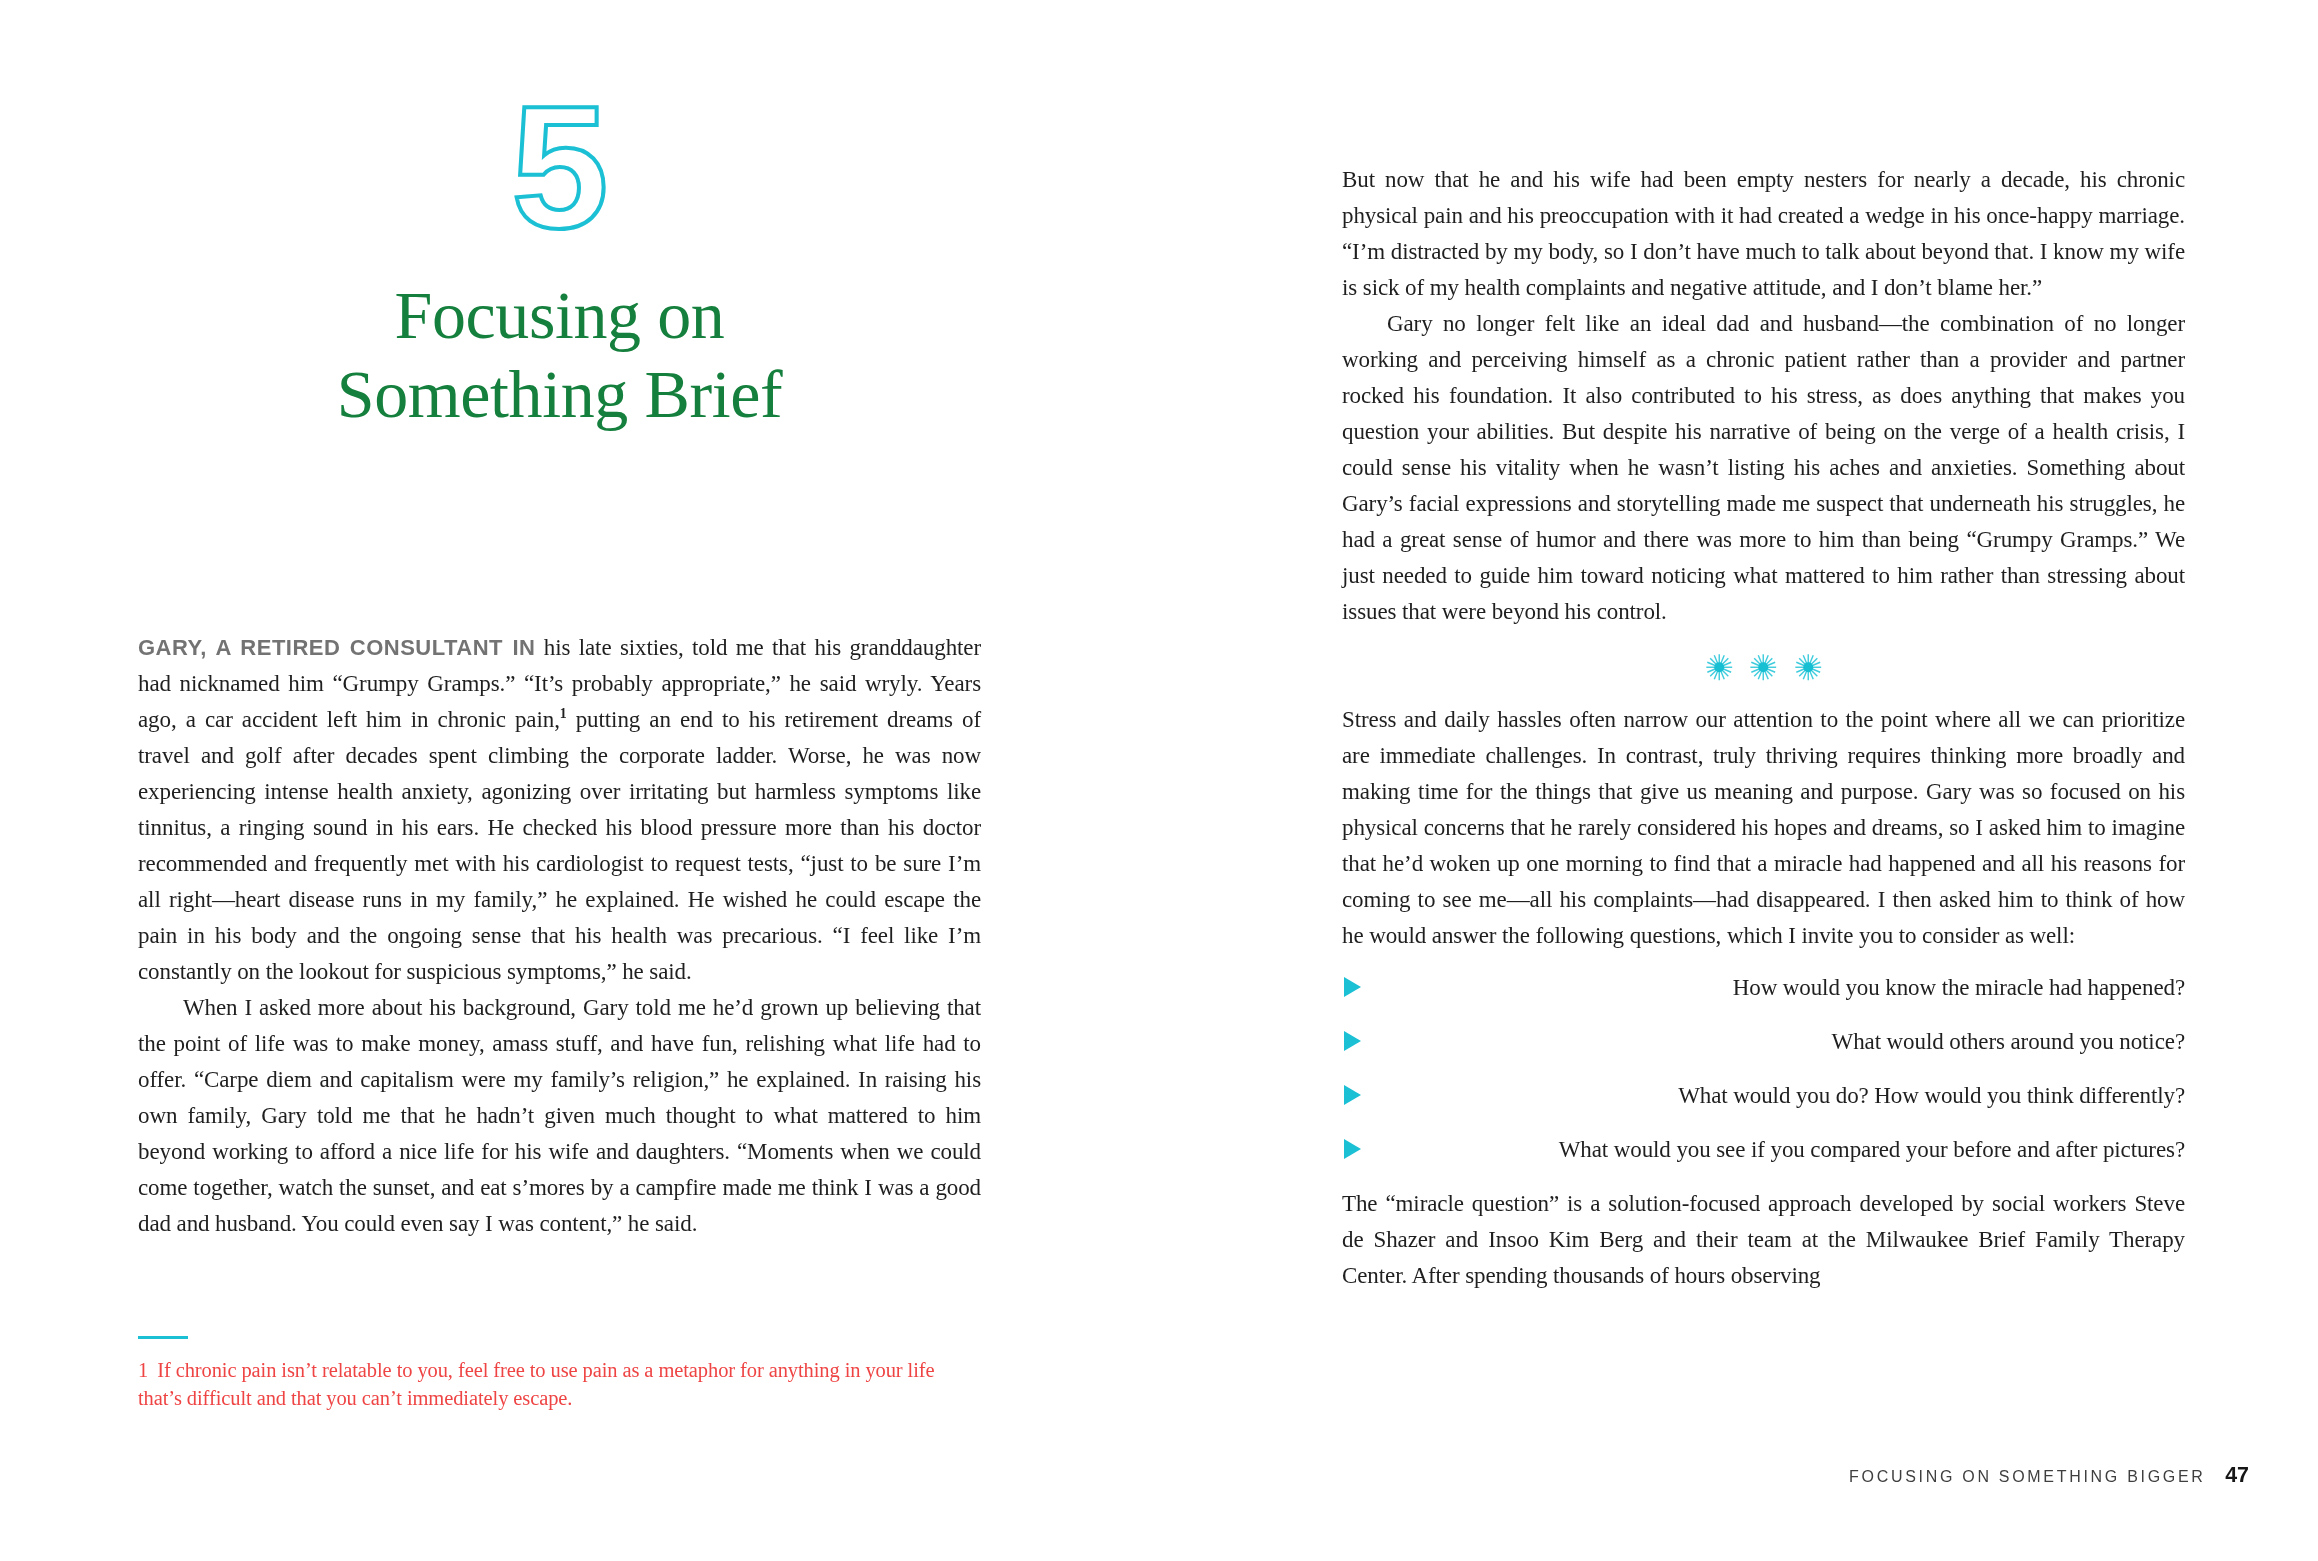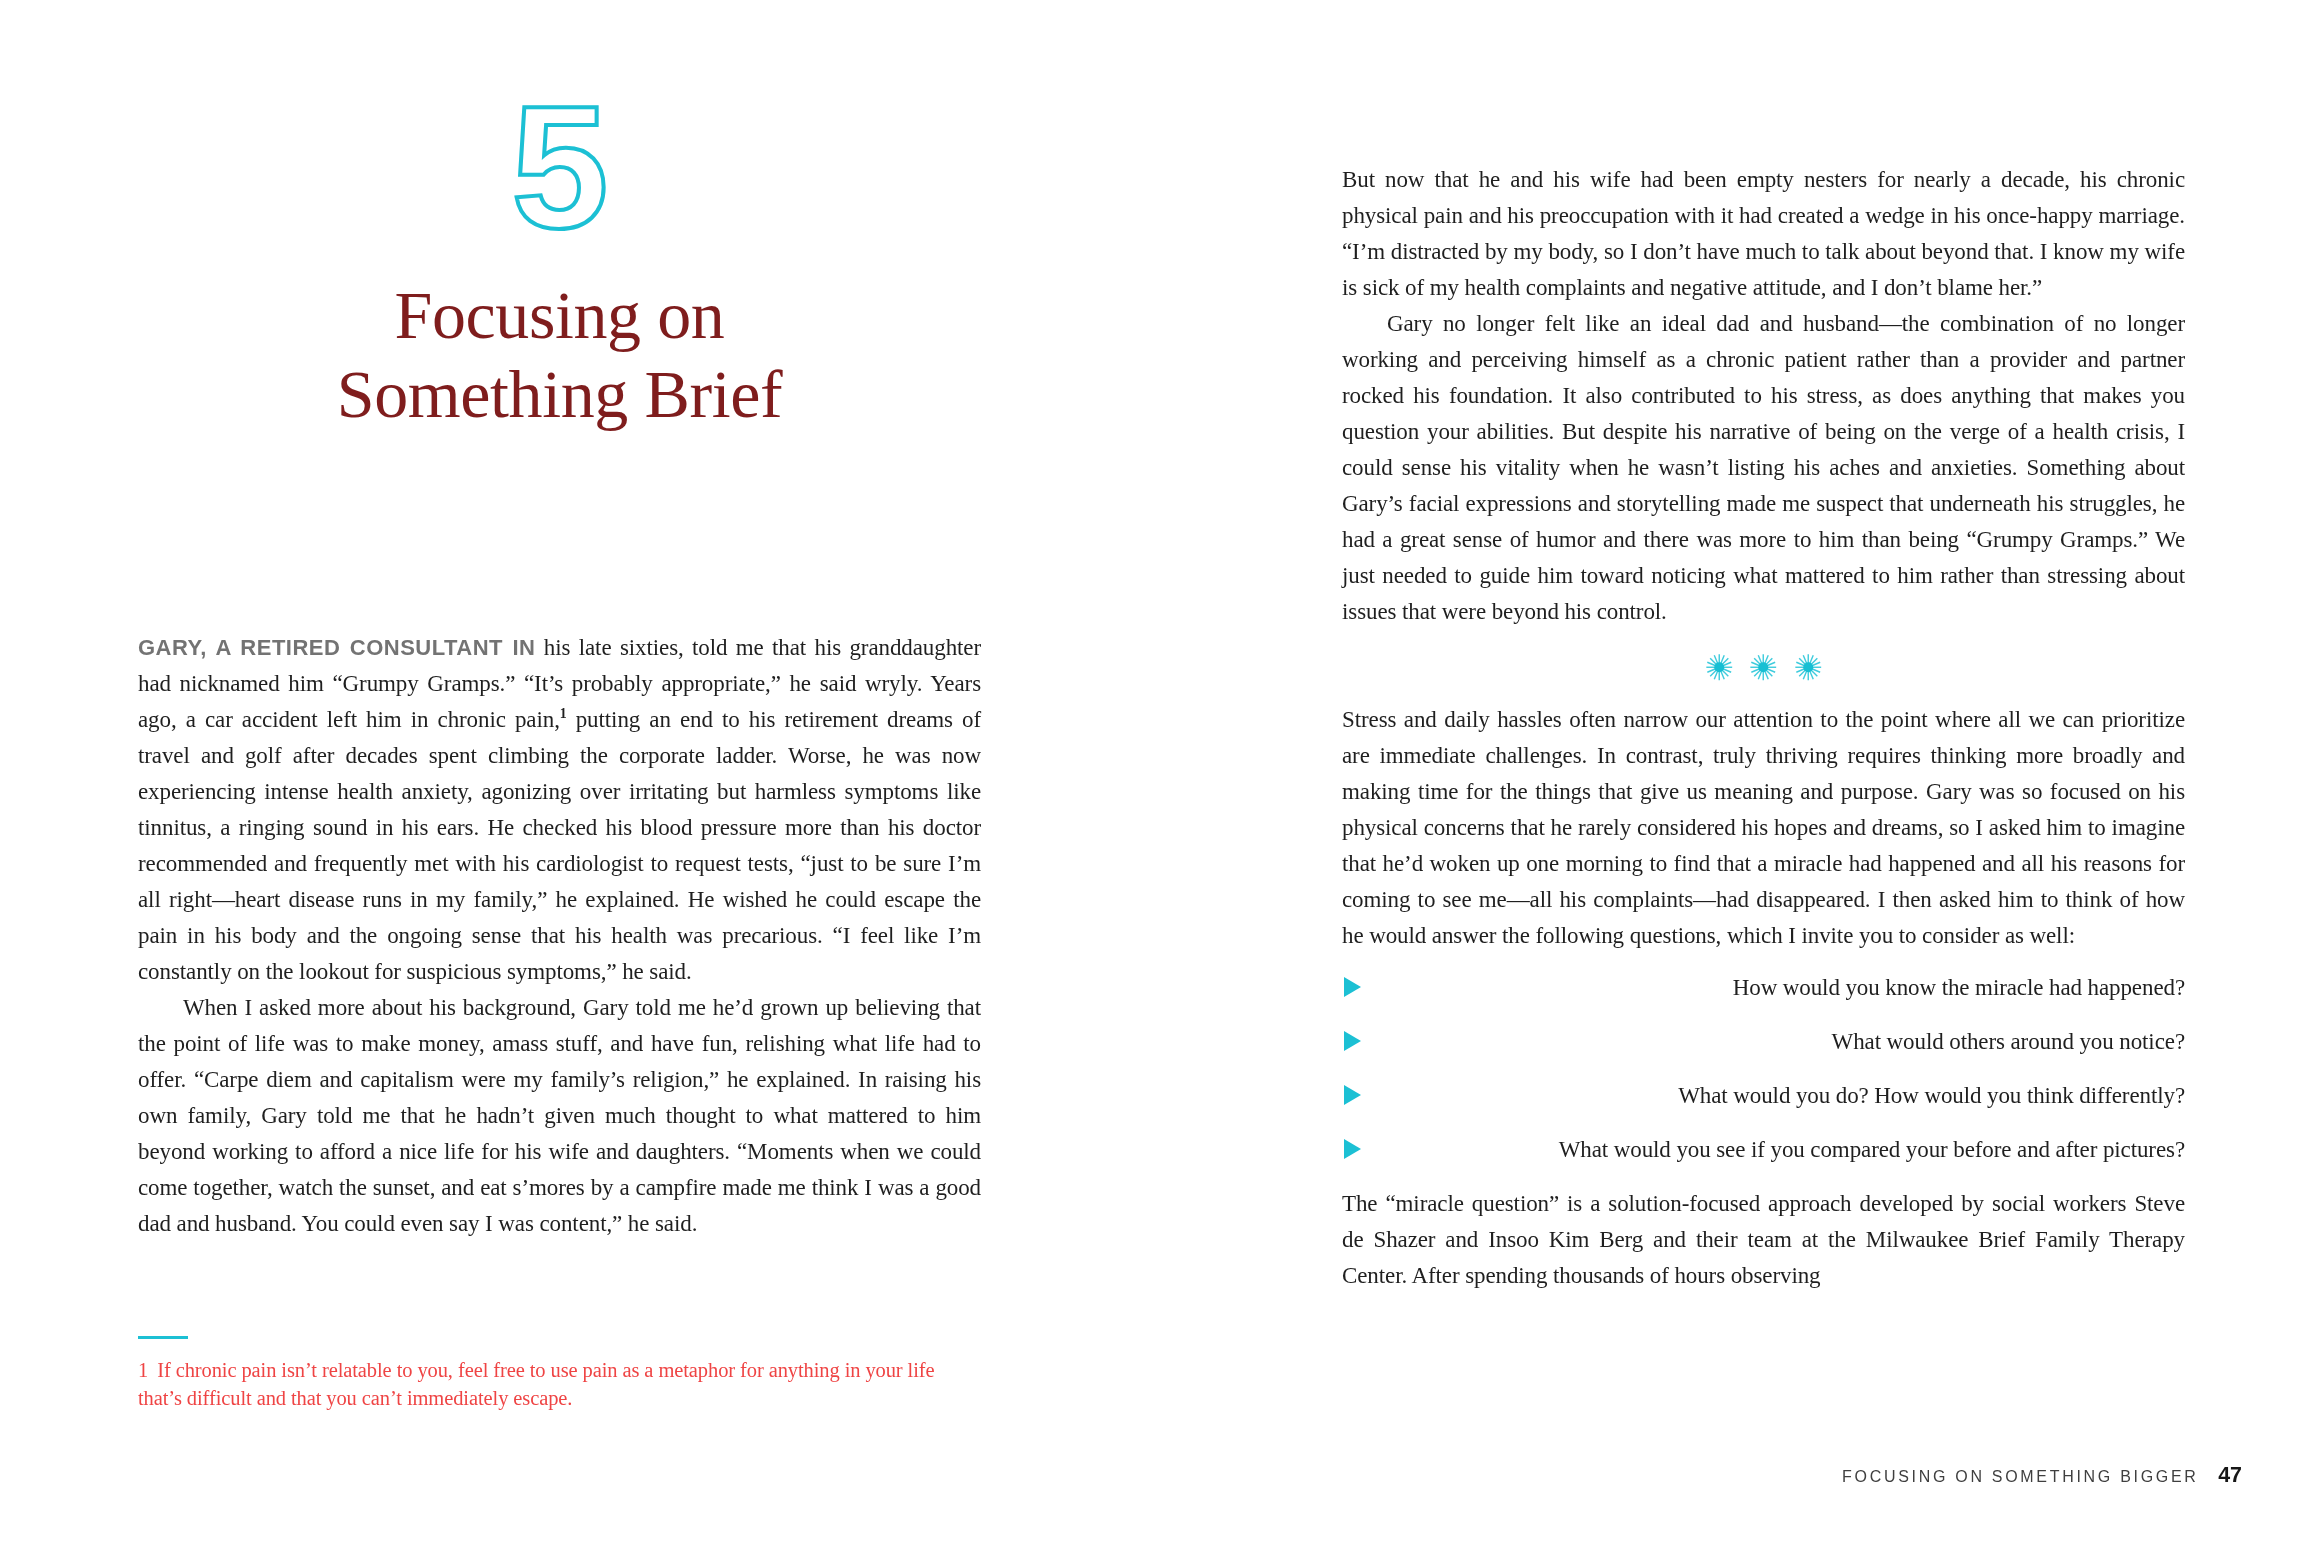--- a/index.html
+++ b/index.html
@@ -21,21 +21,21 @@
   .chapter-num-wrap{position:absolute;top:89px;left:0;width:843px;height:152px;text-align:center;}
   .chapter-num-wrap svg{display:block;margin:0 auto;}
   .chapter-num-wrap text{
     font-family:"Liberation Sans",sans-serif;font-weight:bold;font-size:196px;
     fill:none;stroke:var(--accent);stroke-width:4.5px;
   }
 
   
   .chapter-title{
     position:absolute;top:276px;left:0;width:843px;margin:0;
-    font-family:"Liberation Serif",serif;font-weight:400;color:#7f1d1d;
+    font-family:"Liberation Serif",serif;font-weight:400;color:#15803d;
     font-size:68px;line-height:79px;text-align:center;letter-spacing:-0.4px;
   }
   .title-line{display:block;}
 
   
   .body-text{
     font-size:23px;line-height:36px;text-align:justify;letter-spacing:-0.1px;
     hyphens:auto;margin-top:46px;-webkit-hyphens:auto;
   }
   .body-text p{margin:0;}
@@ -70,21 +70,21 @@
     line-height:36px;text-align:right;
   }
   .tri{
     position:absolute;left:1.8px;top:7.1px;width:0;height:0;
     border-left:17px solid var(--accent);
     border-top:10.7px solid transparent;border-bottom:10.7px solid transparent;
   }
 
   
   .running-footer{
-    position:absolute;top:1463px;left:8px;width:892px;text-align:right;
+    position:absolute;top:1463px;left:15px;width:892px;text-align:right;
     font-family:"Liberation Sans",sans-serif;white-space:nowrap;
   }
   .running-head{font-size:16px;letter-spacing:2.7px;color:#3f3f3f;}
   .page-number{font-size:21.4px;font-weight:bold;color:#161616;margin-left:19.6px;letter-spacing:0;}
 </style>
 </head>
 <body>
 
 <div>
 

